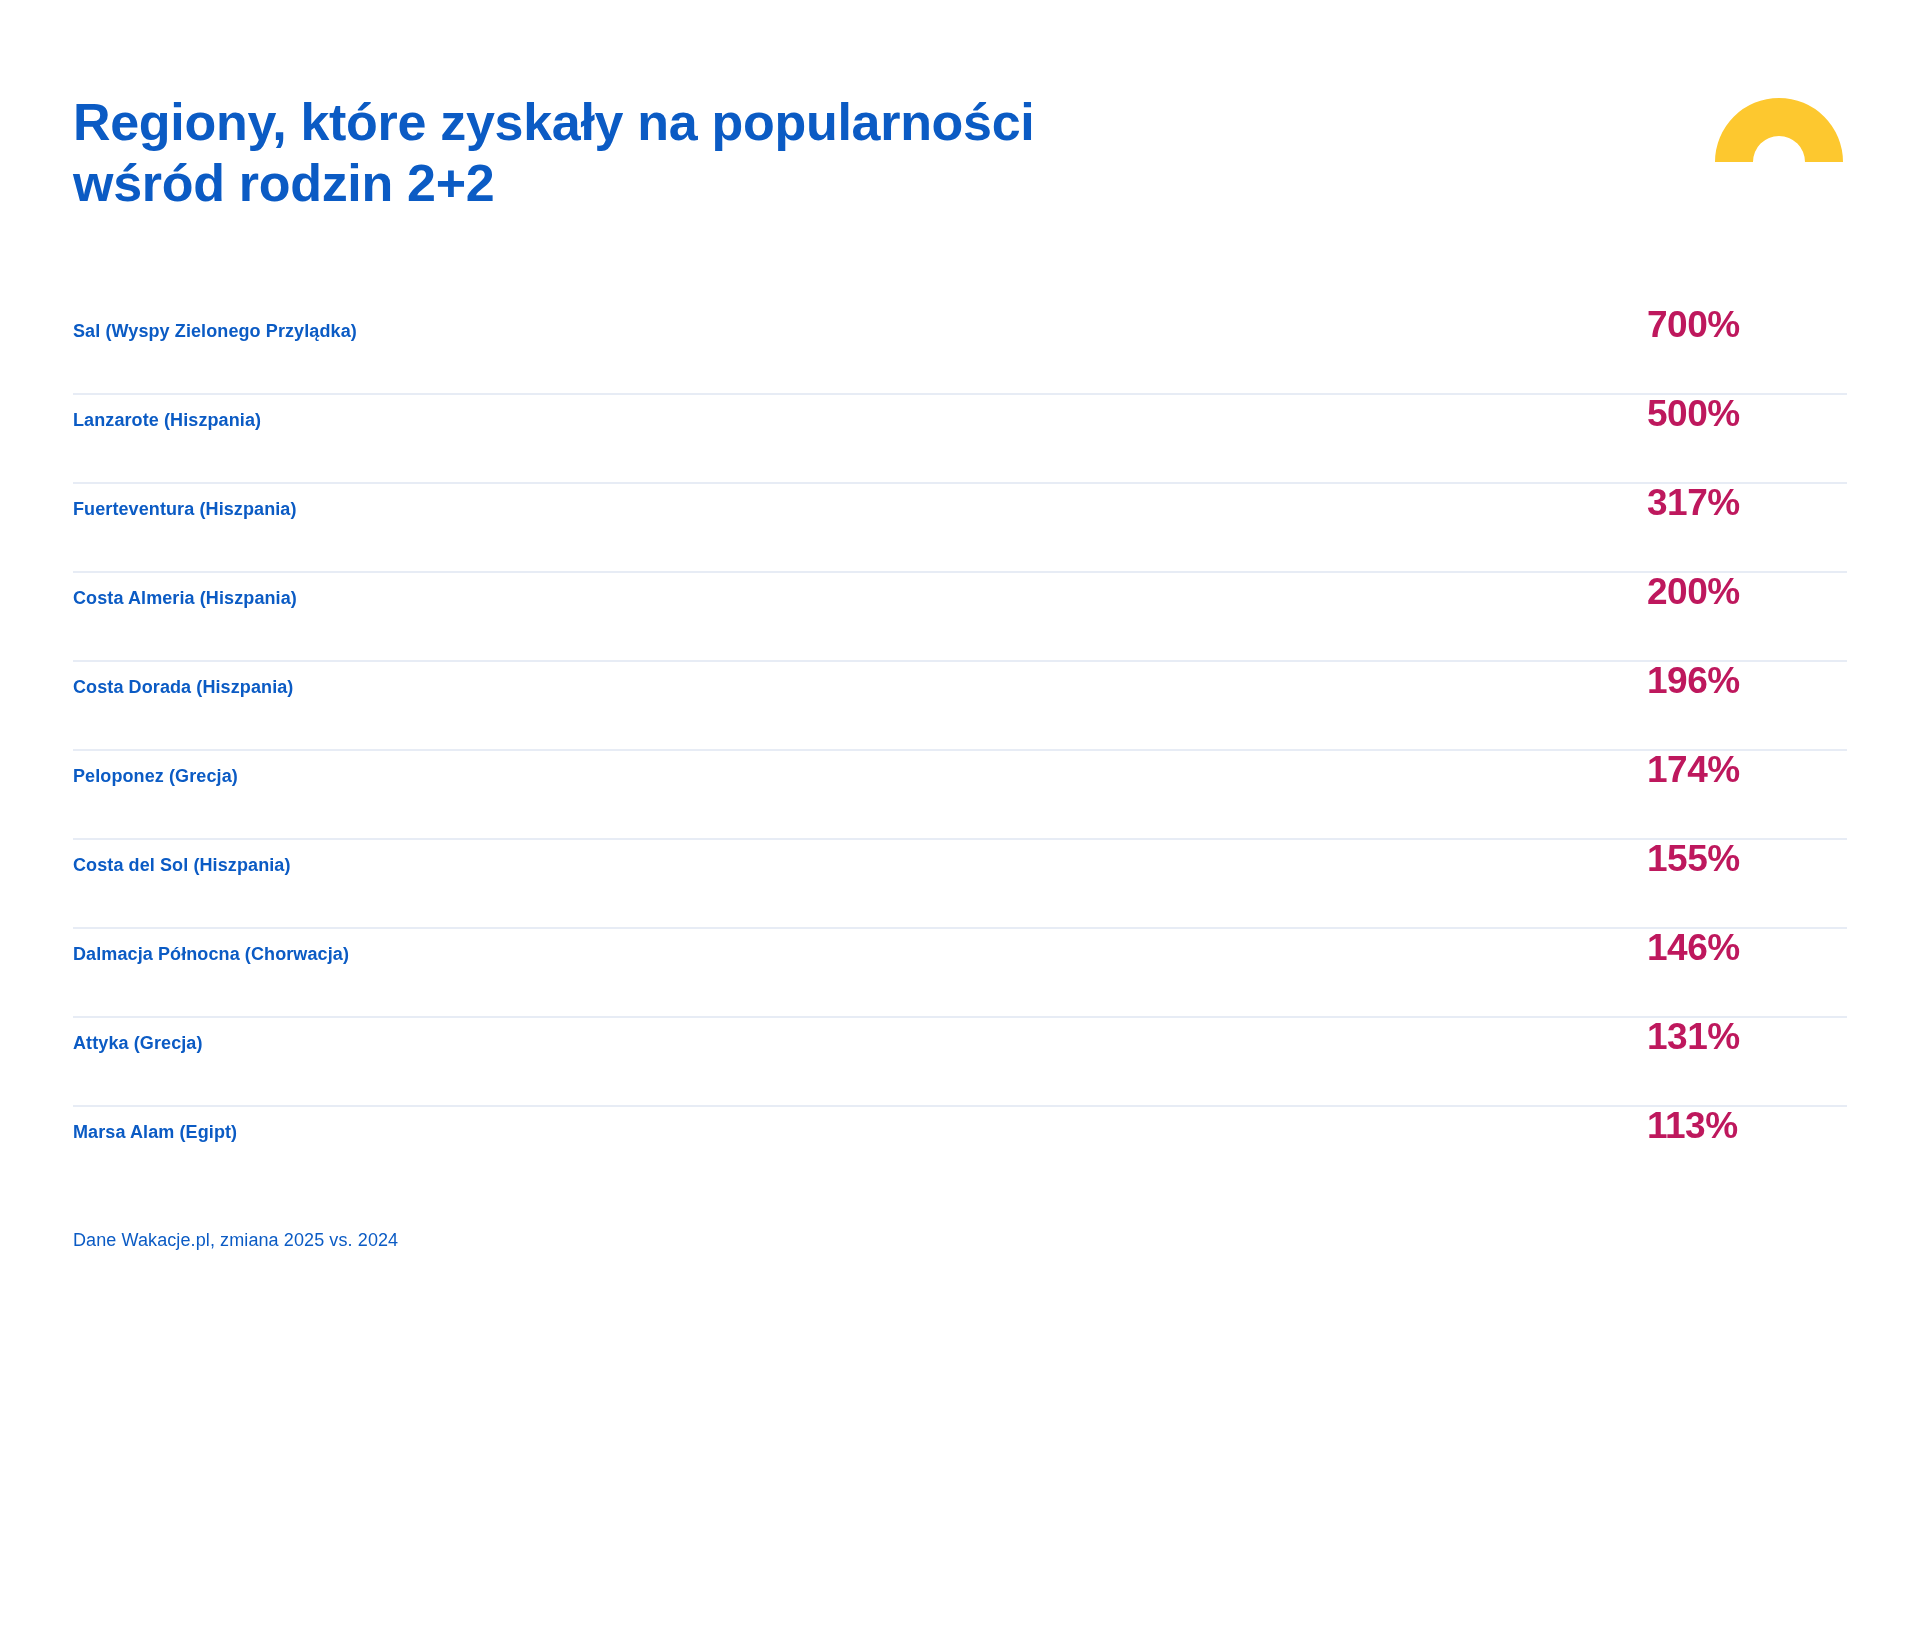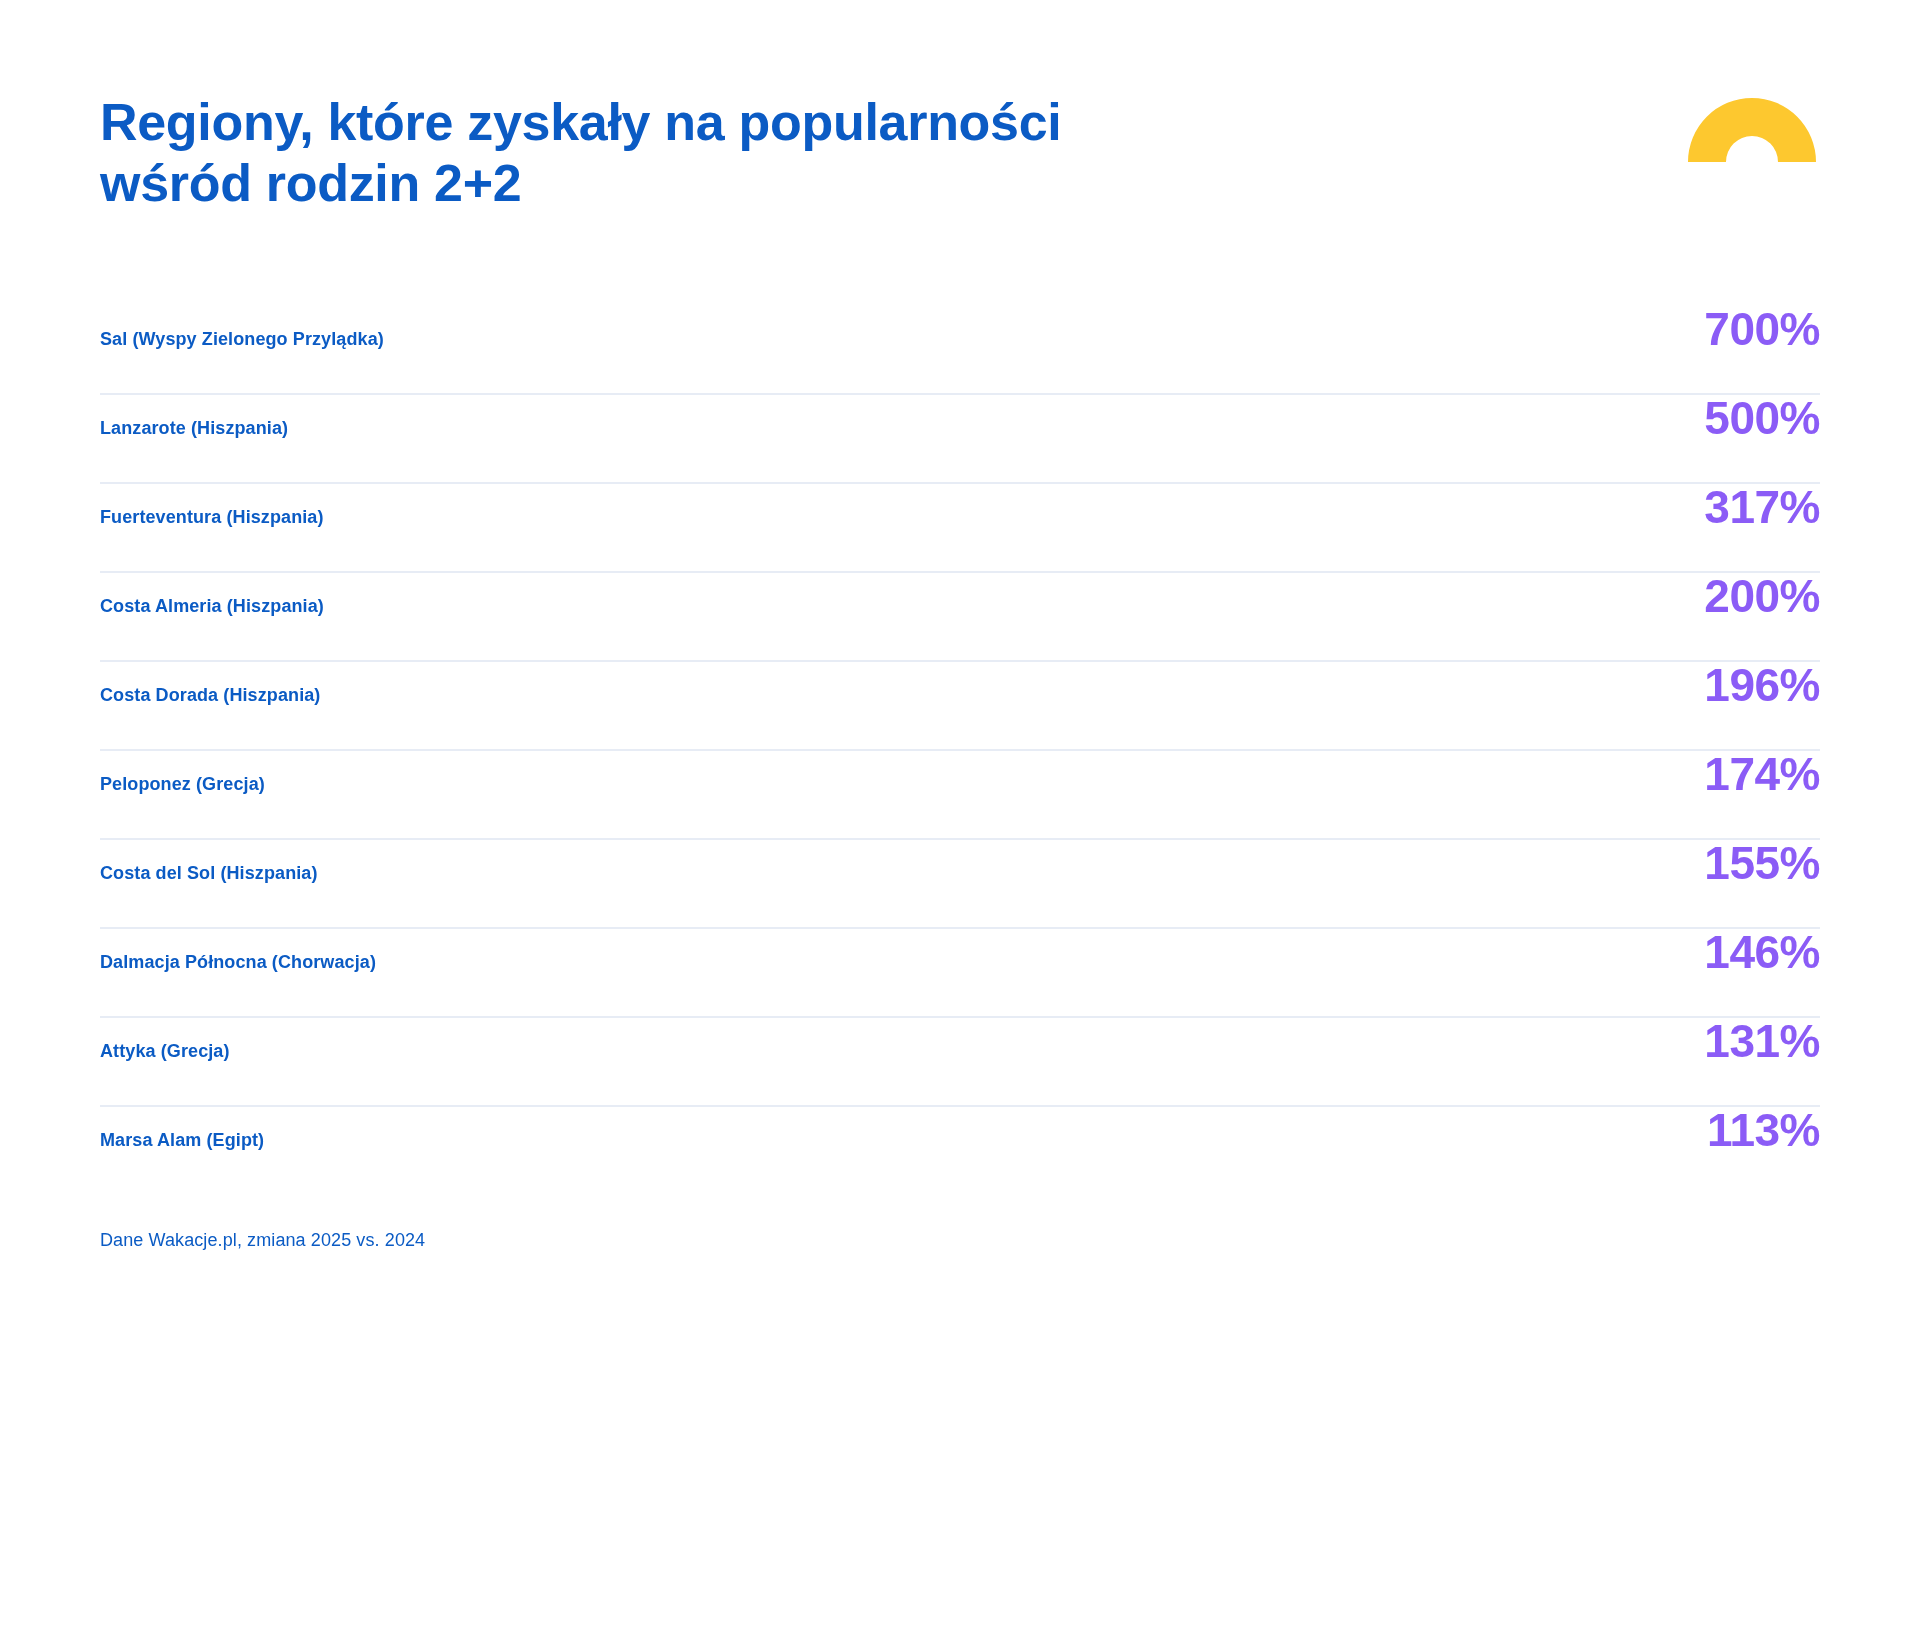--- a/index.html
+++ b/index.html
@@ -13,21 +13,21 @@
     font-family: "Liberation Sans", sans-serif;
     -webkit-font-smoothing: antialiased;
     overflow: hidden;
   }
 
   .page {
     position: relative;
     width: 1920px;
     height: 1635px;
     box-sizing: border-box;
-    padding: 0 100px;
+    padding: 0 73px;
   }
 
   
   .header {
     position: relative;
     display: flex;
     align-items: flex-start;
     justify-content: space-between;
     padding-top: 92px;
   }
@@ -72,27 +72,27 @@
 
   .row-label {
     font-size: 18px;
     font-weight: 700;
     color: #0B5BC4;
     letter-spacing: 0.1px;
     white-space: nowrap;
   }
 
   .row-value {
-    font-size: 46px;
+    font-size: 37px;
     font-weight: 700;
-    color: #8b5cf6;
+    color: #be185d;
     letter-spacing: -0.5px;
     line-height: 1;
     white-space: nowrap;
-    text-align: right;
+    text-align: left;
     min-width: 200px;
   }
 
   
   .footer {
     margin-top: 34px;
     font-size: 18px;
     font-weight: 400;
     color: #0B5BC4;
     letter-spacing: 0.1px;

